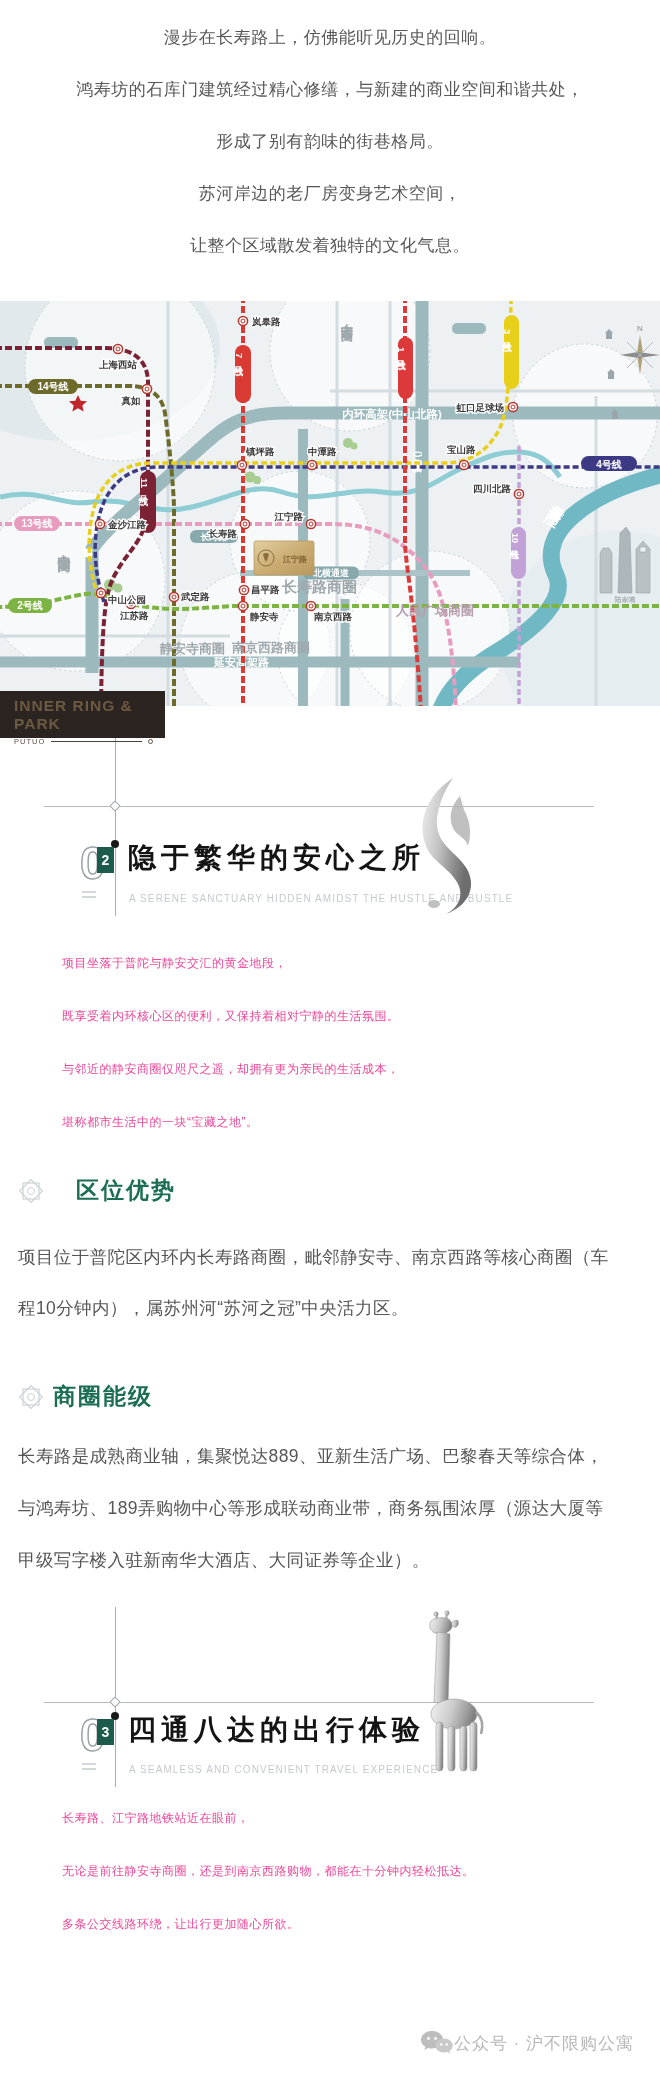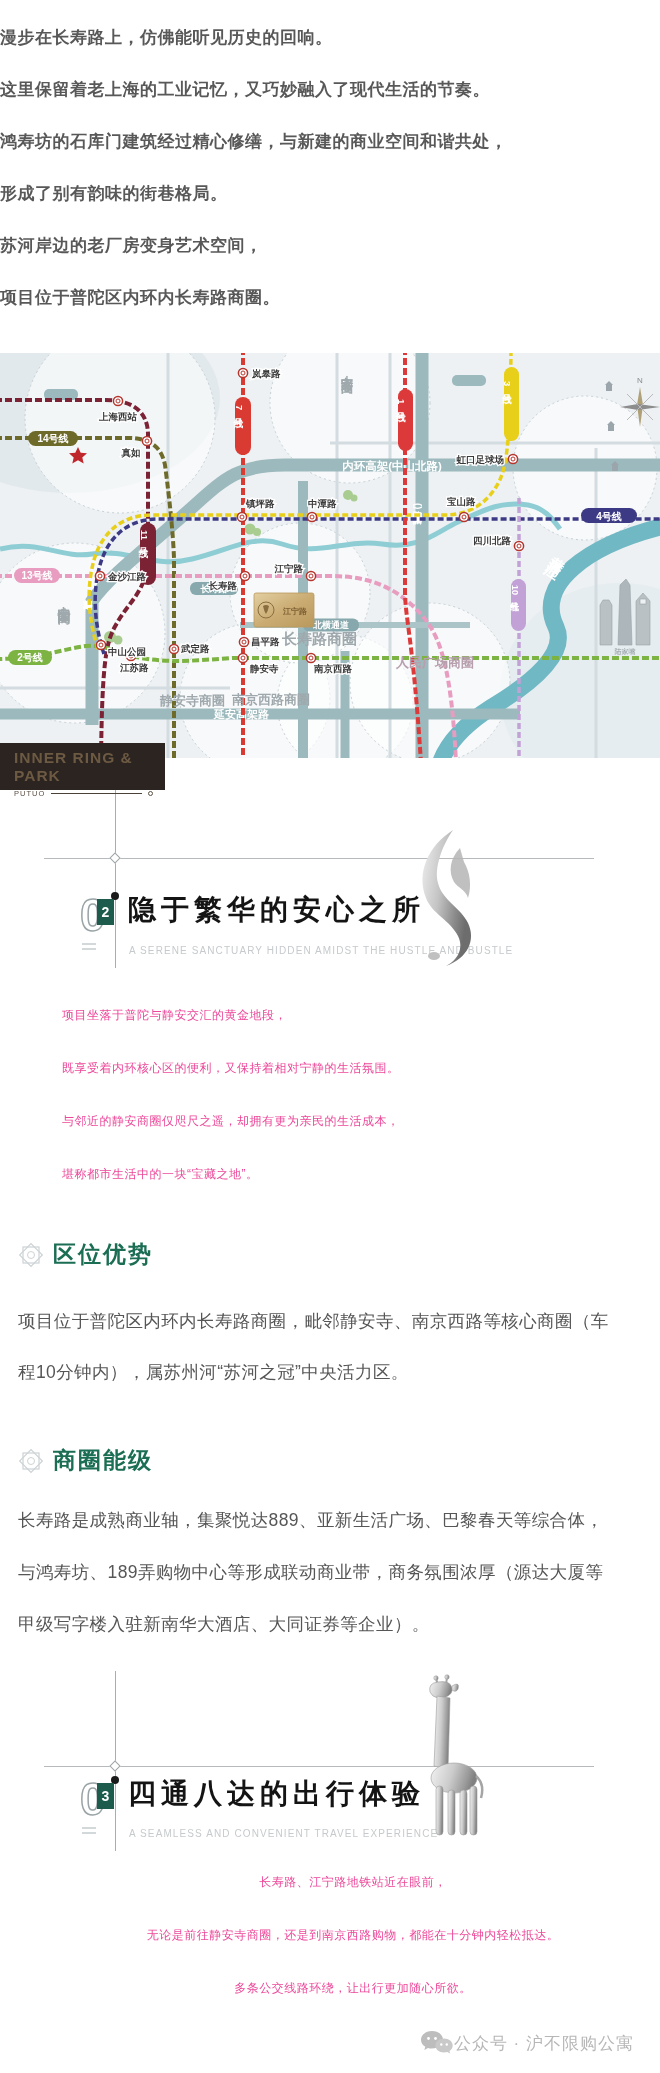--- a/index.html
+++ b/index.html
@@ -1,21 +1,21 @@
 <!DOCTYPE html>
 <html><head>
 <meta charset="utf-8">
 <style>
   * { box-sizing: border-box; }
   body { margin:0; background:#ffffff; font-family:"Liberation Sans","DejaVu Sans",sans-serif; }
   .page { width:660px; min-height:2073px; position:relative; background:#fff; overflow:hidden; }
 
   
   .intro { padding-top:26px; }
-  .intro p { margin:0 0 28px; font-size:17px; line-height:24px; color:#585858; text-align:left; letter-spacing:0.5px;font-weight:bold; }
+  .intro p { margin:0 0 28px; font-size:17px; line-height:24px; color:#585858; text-align:center; letter-spacing:0.5px; }
 
   
   .map-wrap { margin-top:43px; width:660px; height:405px; position:relative; }
   .map-wrap svg { display:block; }
 
   
   .banner { position:relative; margin-top:-15px; width:165px; height:47px; background:#2b2421; z-index:5; padding:6px 12px 0 14px; }
   .banner-title { font-size:15.5px; font-weight:bold; color:#6d5a42; letter-spacing:1px; }
   .banner-sub { display:flex; align-items:center; margin-top:4px;justify-content:center; }
   .banner-sub span { font-size:7.5px; color:#5d5043; letter-spacing:1px; }
@@ -42,48 +42,47 @@
   .s3 .vline { top:2px; height:180px; } .s3 .hline { top:97px; } .s3 .diamond { top:93px; }
   .s3 .dotmark { top:107px; } .s3 .badge { top:108px; } .s3 .sec-title { top:105px; } .s3 .sec-sub { top:159px; }
   .deco { position:absolute; z-index:2; }
   .s2 .deco { left:398px; top:38px; }
   .s3 .deco { left:410px; top:5px; }
 
   
   .paras p { margin:0 16px 27px; font-size:12px; line-height:26px; color:#ec4899; letter-spacing:0.5px; }
   .paras, .gbody, .ghead { padding-left:46px; }
   .paras.pb2 { margin-top:0; }
-  .paras.pb3 { padding-top:18px;text-align:center; }
+  .paras.pb3 { padding-top:18px; }
 
   
   .ghead { display:flex; align-items:center; padding-left:18px; }
-  .ghead.h1 { margin-top:52px; } .ghead.h2 { margin-top:47px; }
+  .ghead.h1 { margin-top:40px;gap:23px; } .ghead.h2 { margin-top:47px; }
   .ghead h3 { margin:0 0 0 9px; font-size:23px; font-weight:900; color:#1b6e54; letter-spacing:2px; }
   .gbody { margin:26px 0 0; width:612px; font-size:17.5px; line-height:51px; color:#565656; letter-spacing:0.4px;padding-left:18px; }
   .gbody.b2 { margin-top:18px; line-height:52px; }
 
   
   .watermark { position:absolute; top:2030px; right:26px; display:flex; align-items:center; color:#b7b7b7; }
   .watermark span { font-size:17px; letter-spacing:1px; margin-left:0; }
 
   .maplabel { font-weight:bold; }
   .halo { paint-order:stroke; stroke:#ffffff; stroke-width:2.6px; }
 </style>
 </head>
 <body>
 
 <div class="page">
 
   <div class="intro">
     <p>漫步在长寿路上，仿佛能听见历史的回响。</p>
-    <p>这里保留着老上海的工业记忆，又巧妙融入了现代生活的节奏。</p>
     <p>鸿寿坊的石库门建筑经过精心修缮，与新建的商业空间和谐共处，</p>
     <p>形成了别有韵味的街巷格局。</p>
     <p>苏河岸边的老厂房变身艺术空间，</p>
-    <p>项目位于普陀区内环内长寿路商圈。</p>
+    <p>让整个区域散发着独特的文化气息。</p>
   </div>
 
   <div class="map-wrap">
     <svg width="660" height="405" viewBox="0 0 660 405" xmlns="http://www.w3.org/2000/svg">
       <defs>
         <linearGradient id="goldGrad" x1="0" y1="0" x2="1" y2="1">
           <stop offset="0" stop-color="#e3cfa2"></stop>
             <stop offset="0.5" stop-color="#cbad74"></stop>
             <stop offset="1" stop-color="#b9985c"></stop>
         </linearGradient>

